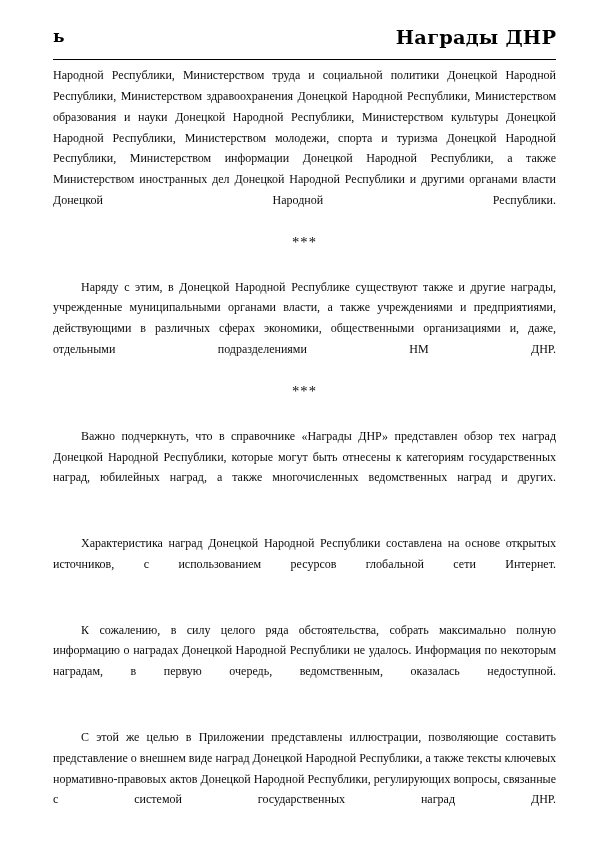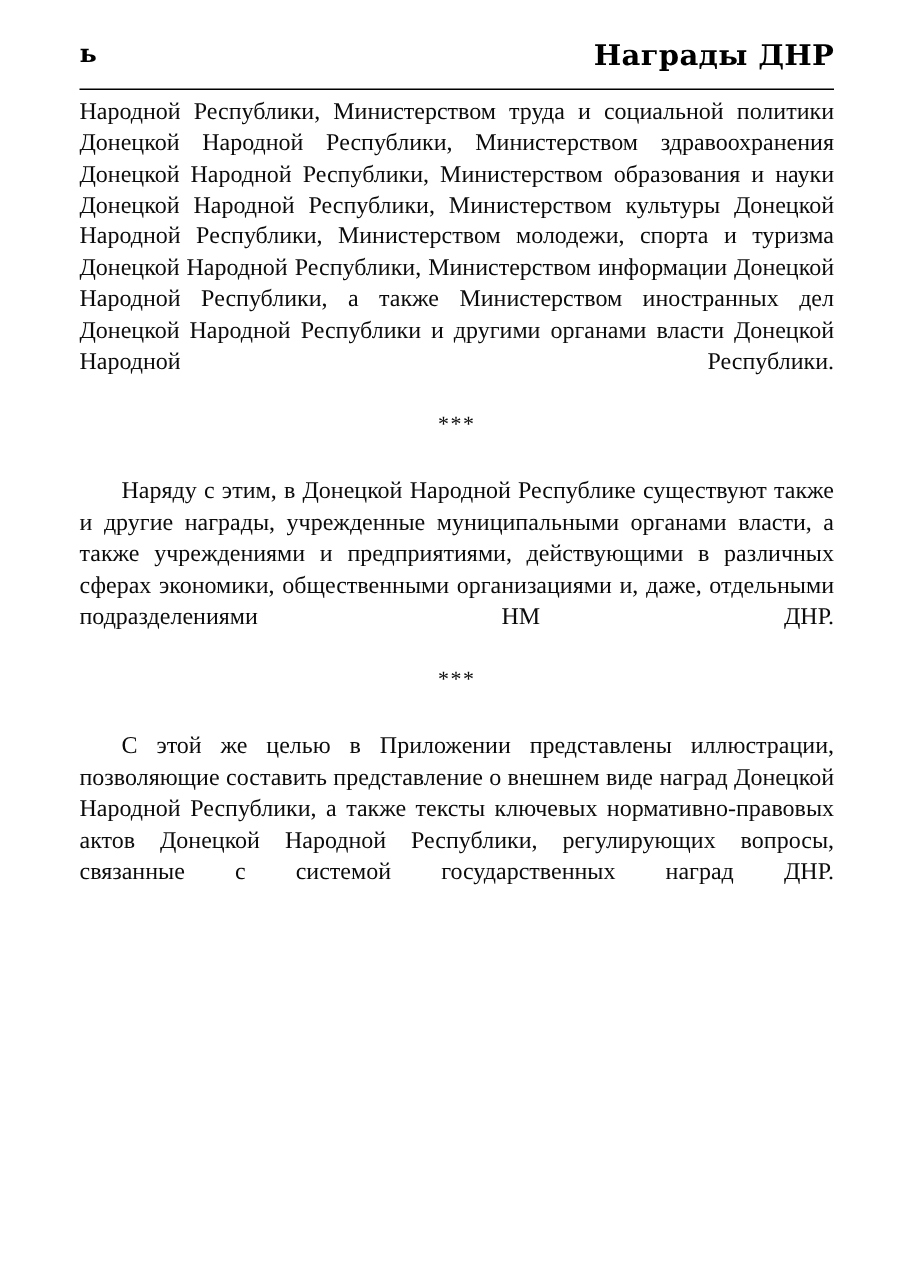--- a/index.html
+++ b/index.html
@@ -70,21 +70,21 @@
   
   .text-column {
     position: absolute;
     left: 53px;
     top: 65px;
     width: 503px;
   }
 
   p.para {
     margin: 0;
-    font-size: 16px;
+    font-size: 12px;
     line-height: 20.85px;
     text-align: justify;
     text-indent: 0;
     hyphens: none;
     -webkit-hyphens: none;
     word-spacing: 0;
   }
 
   p.para.indent {
     text-indent: 28px;
@@ -124,21 +124,24 @@
   <div class="text-column">
 
     <p class="para">Народной Республики, Министерством труда и социальной политики Донецкой Народной Республики, Министерством здравоохранения Донецкой Народной Республики, Министерством образования и науки Донецкой Народной Республики, Министерством культуры Донецкой Народной Республики, Министерством молодежи, спорта и туризма Донецкой Народной Республики, Министерством информации Донецкой Народной Республики, а также Министерством иностранных дел Донецкой Народной Республики и другими органами власти Донецкой Народной Республики.</p>
 
     <div class="sep gap-before-sep">***</div>
 
     <p class="para indent">Наряду с этим, в Донецкой Народной Республике существуют также и другие награды, учрежденные муниципальными органами власти, а также учреждениями и предприятиями, действующими в различных сферах экономики, общественными организациями и, даже, отдельными подразделениями НМ ДНР.</p>
 
     <div class="sep gap-before-sep">***</div>
 
+    <p class="para indent">Важно подчеркнуть, что в справочнике «Награды ДНР» представлен обзор тех наград Донецкой Народной Республики, которые могут быть отнесены к категориям государственных наград, юбилейных наград, а также многочисленных ведомственных наград и других.</p>
 
+    <p class="para indent">Характеристика наград Донецкой Народной Республики составлена на основе открытых источников, с использованием ресурсов глобальной сети Интернет.</p>
 
+    <p class="para indent">К сожалению, в силу целого ряда обстоятельства, собрать максимально полную информацию о наградах Донецкой Народной Республики не удалось. Информация по некоторым наградам, в первую очередь, ведомственным, оказалась недоступной.</p>
 
 
     <p class="para indent">С этой же целью в Приложении представлены иллюстрации, позволяющие составить представление о внешнем виде наград Донецкой Народной Республики, а также тексты ключевых нормативно-правовых актов Донецкой Народной Республики, регулирующих вопросы, связанные с системой государственных наград ДНР.</p>
 
   </div>
 
 </div>
 
 </body></html>

